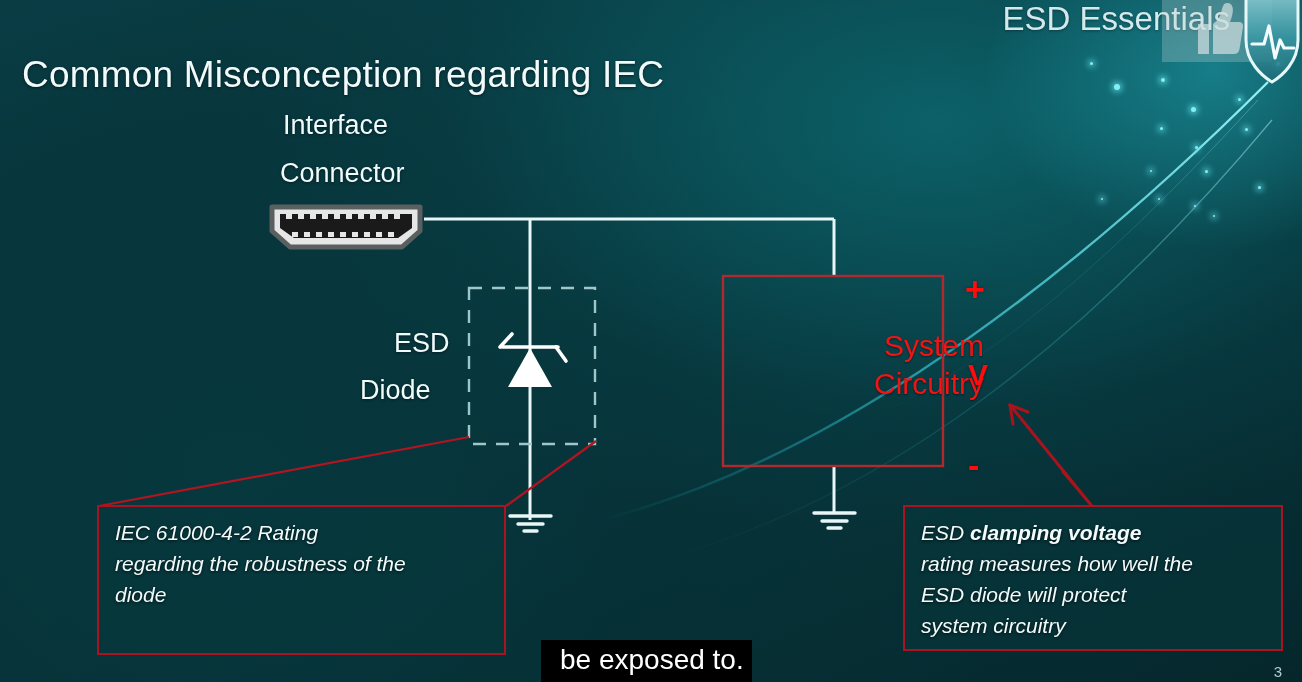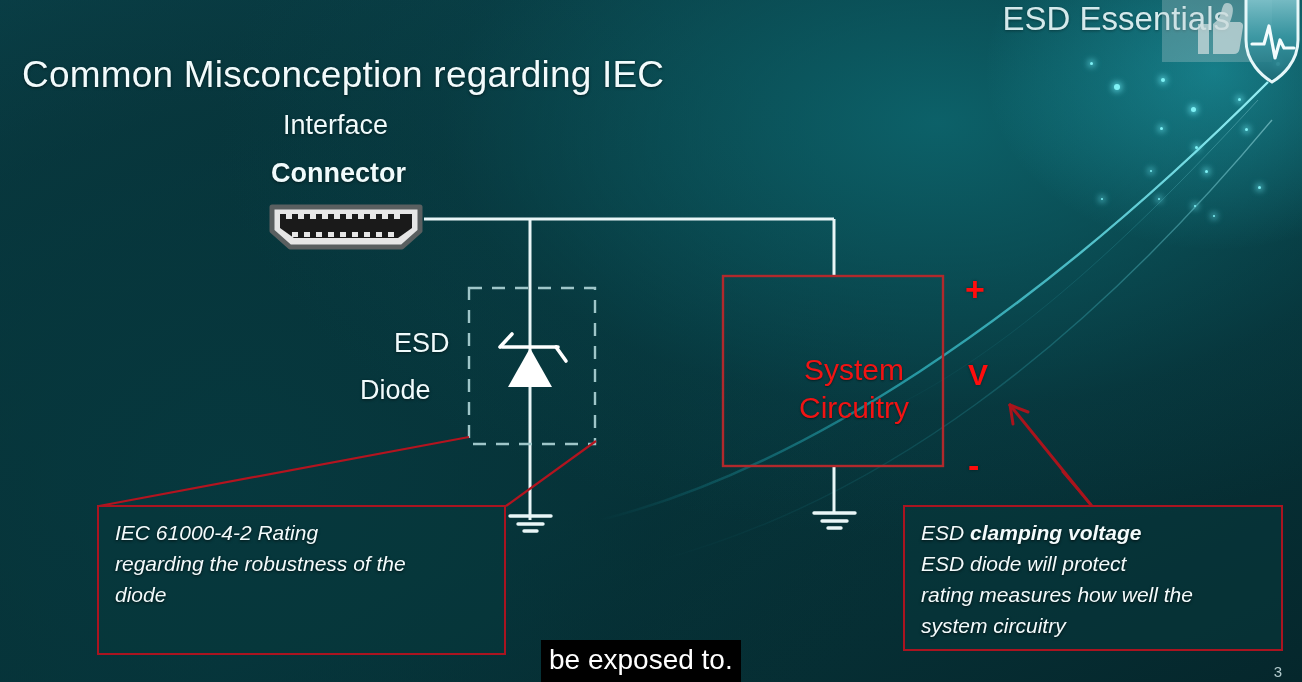--- a/index.html
+++ b/index.html
@@ -84,35 +84,34 @@
 
   
   .diag-label {
     position: absolute;
     color: #f0fbfc;
     font-size: 27px;
     text-shadow: 0 1px 3px rgba(0,0,0,0.5);
     white-space: nowrap;
   }
   #lbl-interface { left: 283px; top: 110px; text-align: center; }
-  #lbl-connector { left: 271px; top: 158px; font-weight: bold; }
+  #lbl-connector { left: 280px; top: 158px; }
   #lbl-esd      { left: 394px; top: 328px; }
   #lbl-diode    { left: 360px; top: 375px; }
 
   .sys-text {
     position: absolute;
     left: 724px;
     top: 327px;
     width: 260px;
-    text-align: center;
+    text-align: right;
     color: #f01414;
     font-size: 30px;
     line-height: 38px;
     text-shadow: 0 1px 2px rgba(0,0,0,0.45);
-    margin-top: 24px;
   }
   .polarity {
     position: absolute;
     color: #ff0d0d;
     font-weight: bold;
     font-size: 30px;
     text-shadow: 0 0 3px rgba(0,0,0,0.4);
     line-height: 1;
   }
   #pol-plus  { left: 965px; top: 272px; font-size: 34px; }
@@ -157,21 +156,21 @@
 
   
   .caption {
     position: absolute;
     left: 541px;
     top: 640px;
     background: #000;
     color: #fff;
     font-size: 28px;
     line-height: 34px;
-    padding: 3px 8px 5px 8px;
+    padding: 3px 8px 5px 19px;
     white-space: nowrap;
   }
   .slide-number {
     position: absolute;
     right: 20px;
     bottom: 2px;
     color: #cfe6e8;
     font-size: 15px;
     opacity: 0.85;
   }
@@ -334,21 +333,21 @@
   <div class="polarity" id="pol-minus">-</div>
 
   <div class="callout" id="callout-left">
     <div>IEC 61000-4-2 Rating</div>
     <div>regarding the robustness of the</div>
     <div>diode</div>
   </div>
 
   <div class="callout" id="callout-right">
     <div><span>ESD </span><b>clamping voltage</b></div>
+    <div>rating measures how well the</div>
     <div>ESD diode will protect</div>
-    <div>rating measures how well the</div>
     <div>system circuitry</div>
   </div>
 
   <div class="caption">be exposed to.</div>
   <div class="slide-number">3</div>
 
 </div>
 
 </body></html>

